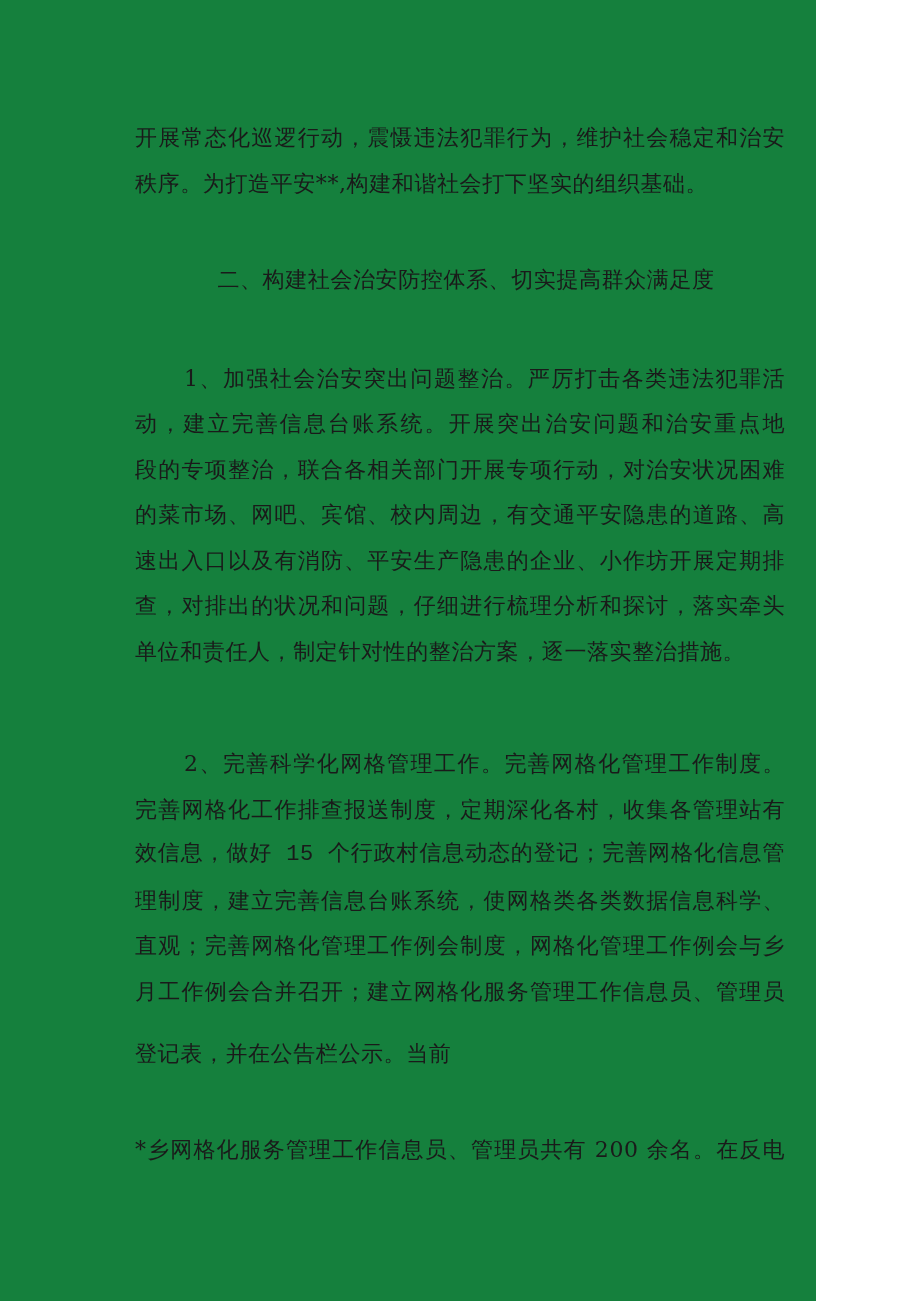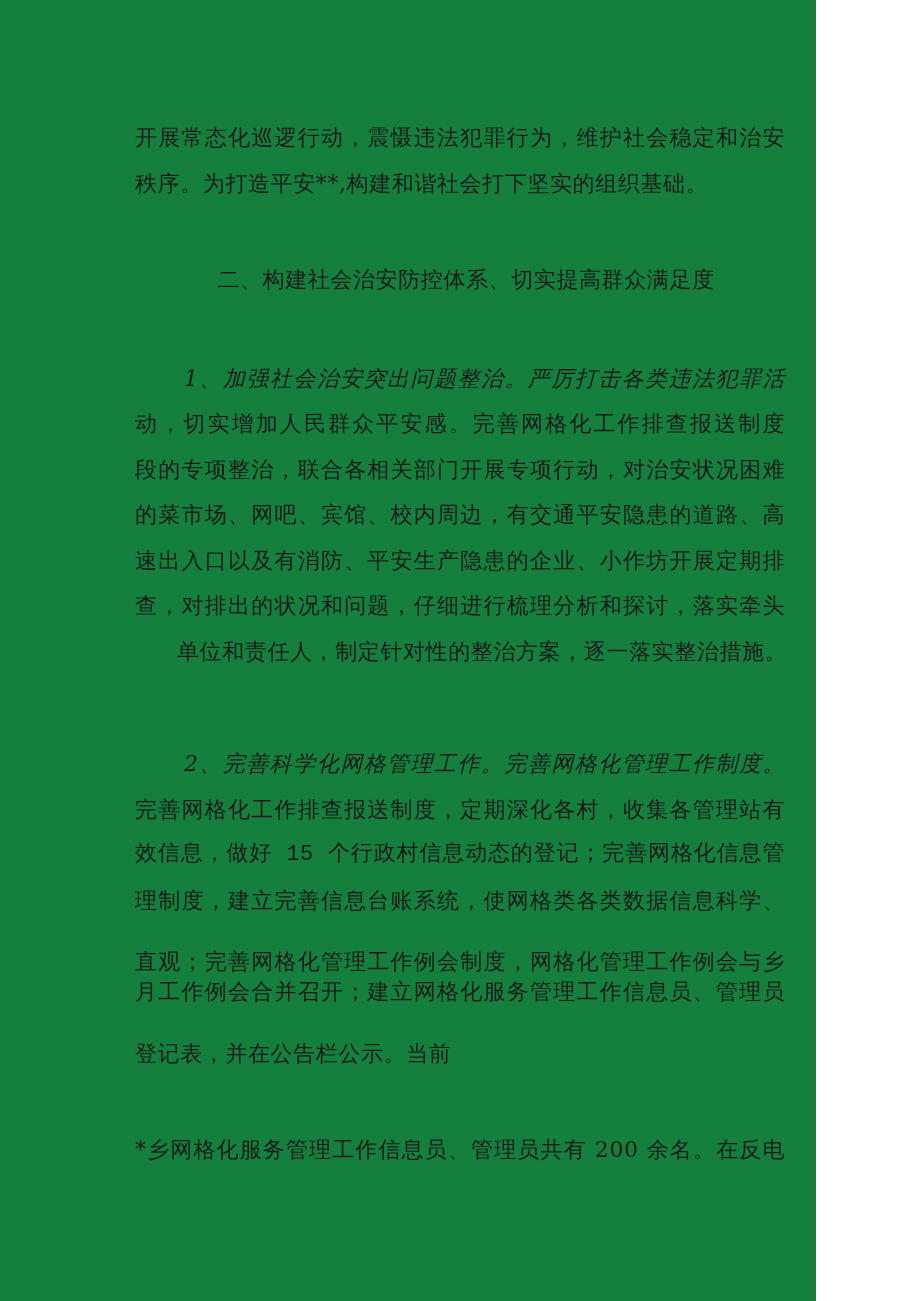--- a/index.html
+++ b/index.html
@@ -33,51 +33,50 @@
       white-space: nowrap;
       letter-spacing: 0.6px;
     }
     .justify {
       text-align: justify;
       text-align-last: justify;
     }
     .indent {
       left: 184px;
       width: 601px;
-      font-style: italic;
     }
     .heading {
       left: 0;
       width: 920px;
       text-align: center;
       padding-left: 12px;
       box-sizing: border-box;
     }
   </style>
 </head>
 <body>
 
 <div class="page">
 
   <div class="line justify" style="top:124px;">开展常态化巡逻行动，震慑违法犯罪行为，维护社会稳定和治安</div>
   <div class="line" style="top:170px;">秩序。为打造平安**,构建和谐社会打下坚实的组织基础。</div>
 
   <div class="line heading" style="top:266px;">二、构建社会治安防控体系、切实提高群众满足度</div>
 
   <div class="line indent justify" style="top:365px;">1、加强社会治安突出问题整治。严厉打击各类违法犯罪活</div>
-  <div class="line justify" style="top:410px;">动，切实增加人民群众平安感。完善网格化工作排查报送制度</div>
+  <div class="line justify" style="top:410px;">动，建立完善信息台账系统。开展突出治安问题和治安重点地</div>
   <div class="line justify" style="top:456px;">段的专项整治，联合各相关部门开展专项行动，对治安状况困难</div>
   <div class="line justify" style="top:501px;">的菜市场、网吧、宾馆、校内周边，有交通平安隐患的道路、高</div>
   <div class="line justify" style="top:547px;">速出入口以及有消防、平安生产隐患的企业、小作坊开展定期排</div>
   <div class="line justify" style="top:592px;">查，对排出的状况和问题，仔细进行梳理分析和探讨，落实牵头</div>
-  <div class="line" style="top:638px;margin-left:42px;">单位和责任人，制定针对性的整治方案，逐一落实整治措施。</div>
+  <div class="line" style="top:638px;">单位和责任人，制定针对性的整治方案，逐一落实整治措施。</div>
 
   <div class="line indent justify" style="top:750px;">2、完善科学化网格管理工作。完善网格化管理工作制度。</div>
   <div class="line justify" style="top:796px;">完善网格化工作排查报送制度，定期深化各村，收集各管理站有</div>
   <div class="line justify" style="top:841px;font-family:Liberation Mono, monospace;">效信息，做好 15 个行政村信息动态的登记；完善网格化信息管</div>
   <div class="line justify" style="top:887px;">理制度，建立完善信息台账系统，使网格类各类数据信息科学、</div>
-  <div class="line justify" style="top:932px;margin-top:16px;">直观；完善网格化管理工作例会制度，网格化管理工作例会与乡</div>
+  <div class="line justify" style="top:932px;">直观；完善网格化管理工作例会制度，网格化管理工作例会与乡</div>
   <div class="line justify" style="top:978px;">月工作例会合并召开；建立网格化服务管理工作信息员、管理员</div>
   <div class="line" style="top:1040px;">登记表，并在公告栏公示。当前</div>
 
   <div class="line justify" style="top:1136px;">*乡网格化服务管理工作信息员、管理员共有 200 余名。在反电</div>
 
 </div>
 
 </body></html>

